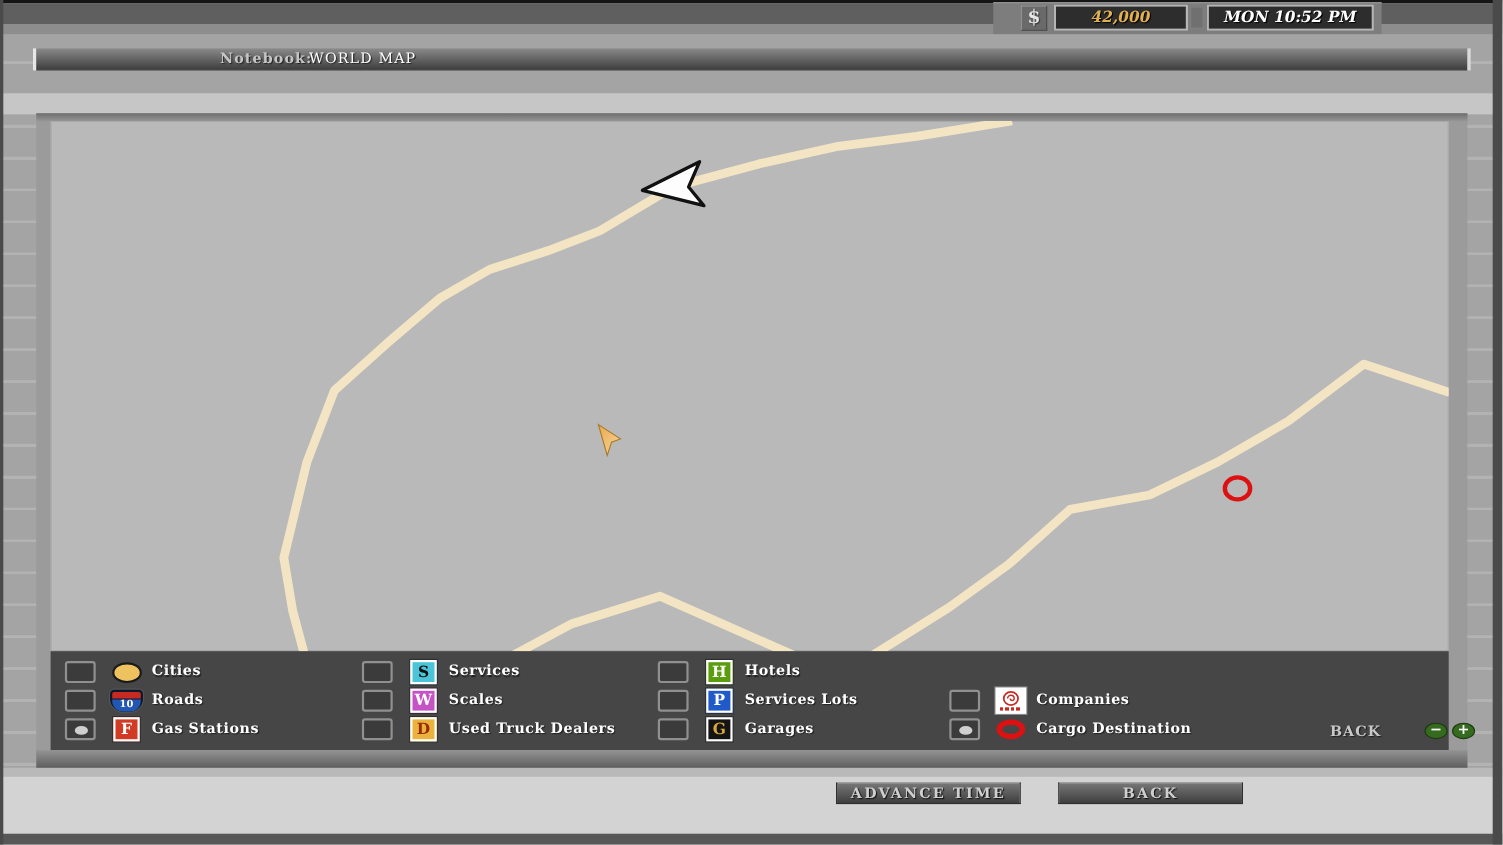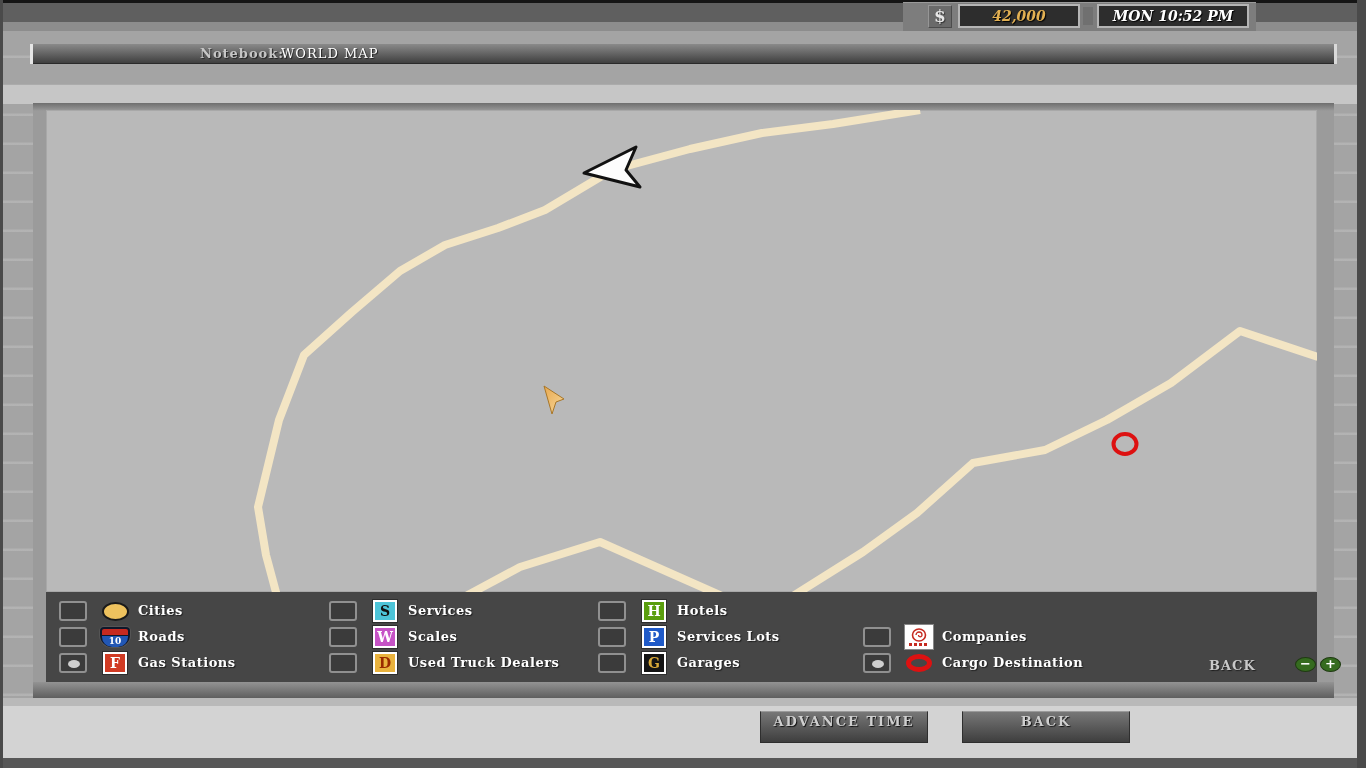--- a/index.html
+++ b/index.html
@@ -99,21 +99,21 @@
               border-radius:50%; color:#fff; font-size:13px; font-weight:bold; text-align:center;
               line-height:12px; cursor:pointer; font-family:"DejaVu Sans", sans-serif; }
   .zoom-minus { left:1249px; }
   .zoom-plus  { left:1274px; }
 
   
   .botband1 { left:0; top:698px; width:1366px; height:8px; background:#b9b9b9; }
   .botband2 { left:0; top:706px; width:1366px; height:52px; background:#d3d3d3; }
   .botstrip { left:0; top:758px; width:1366px; height:10px; background:#575757; }
 
-  .gbtn { top:711px; width:168px; height:32px;
+  .gbtn { top:711px; width:168px; height:20px;
           background:linear-gradient(#777777, #3e3e3e);
           border:1px solid #2e2e2e; border-top-color:#9a9a9a;
           color:#cfcfcf; font-size:13px; font-weight:bold; letter-spacing:2px;
           text-align:center; line-height:20px; text-shadow:1px 1px 1px #111; cursor:pointer; }
   .btn-advance { left:760px; }
   .btn-back    { left:962px; }
 </style>
 </head>
 <body>
 

